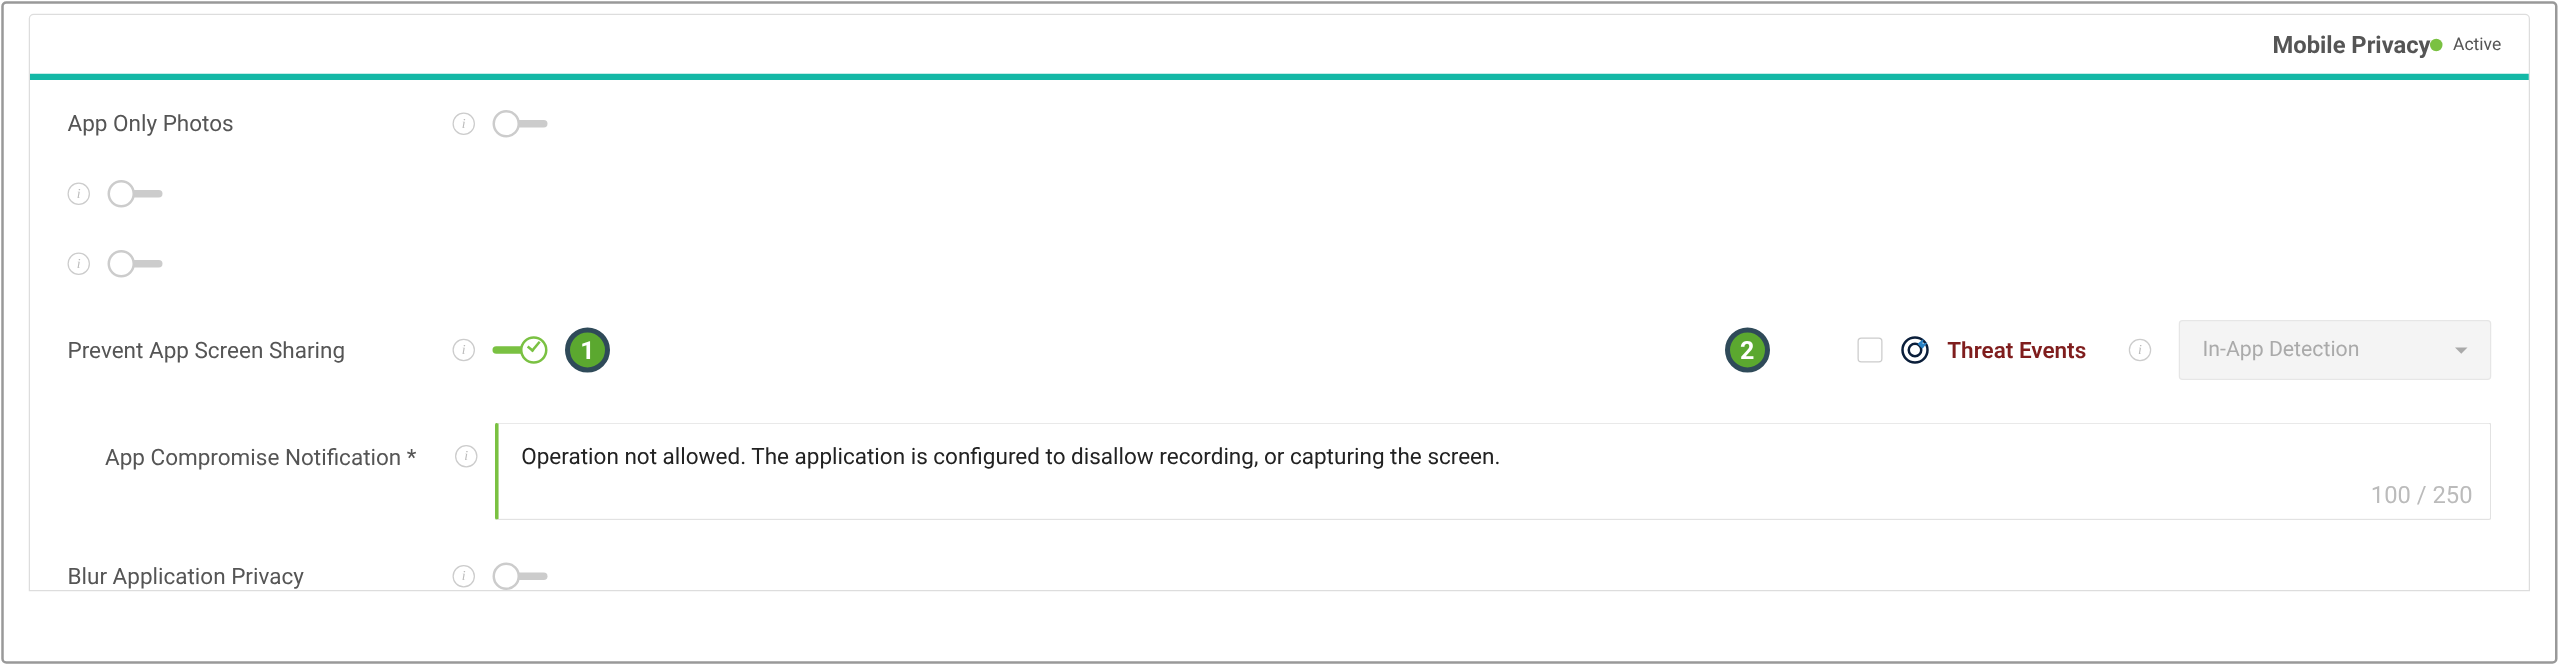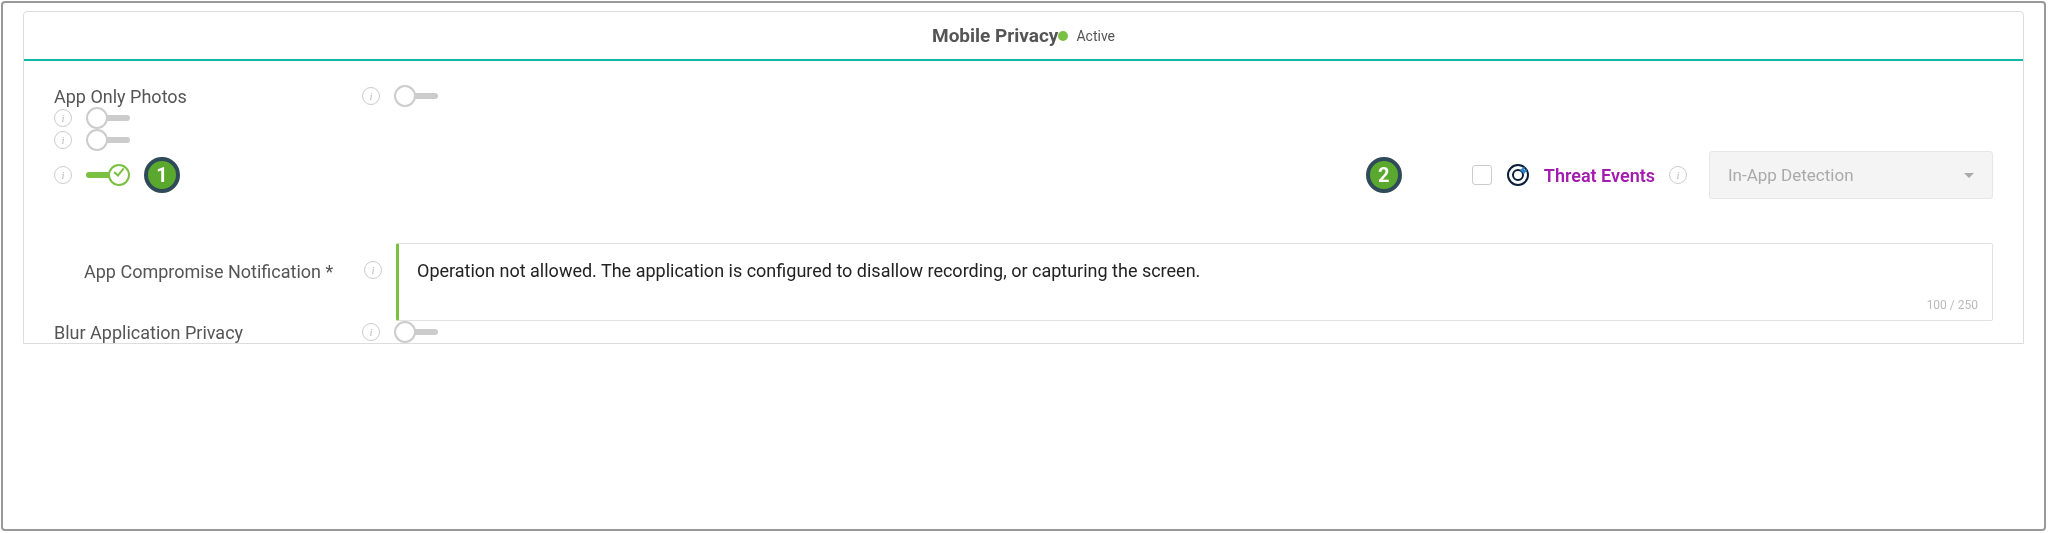--- a/index.html
+++ b/index.html
@@ -22,23 +22,23 @@
   }
   .panel {
     margin: 8px 20px 0 20px;
     border: 1px solid #ddd;
     border-top-left-radius: 4px;
     border-top-right-radius: 4px;
   }
   .panel-header {
     display: flex;
     align-items: center;
-    justify-content: center;
+    justify-content: flex-end;
     padding: 12px 22px;
-    border-bottom: 2px solid #14b8a6;
+    border-bottom: 5px solid #14b8a6;
   }
   .panel-title {
     font-weight: 700;
     color: #555;
     font-size: 19px;
   }
   .status-wrap {
     display: flex;
     align-items: center;
     gap: 8px;
@@ -48,20 +48,21 @@
   .status-dot {
     width: 10px;
     height: 10px;
     background: #7ac142;
     border-radius: 50%;
   }
   .rows {
     padding: 24px 30px 0 30px;
     display: flex;
     flex-direction: column;
+    gap: 34px;
   }
   .row {
     display: flex;
     align-items: center;
     position: relative;
   }
   .row-label {
     width: 308px;
     color: #555;
     font-size: 18px;
@@ -157,27 +158,27 @@
     border-radius: 3px;
     background: #fff;
     flex: 0 0 auto;
   }
   .target-icon {
     width: 24px;
     height: 24px;
     flex: 0 0 auto;
   }
   .threat-label {
-    color: #a21caf;
+    color: #7f1d1d;
     font-weight: 600;
     font-size: 18px;
-    margin-right: 0;
+    margin-right: 20px;
   }
   .dropdown {
-    width: 284px;
+    width: 250px;
     height: 48px;
     background: #f4f4f4;
     border: 1px solid #e6e6e6;
     border-radius: 3px;
     display: flex;
     align-items: center;
     justify-content: space-between;
     padding: 0 18px;
     color: #aaa;
     font-size: 17px;
@@ -200,25 +201,24 @@
     min-height: 78px;
     color: #222;
     font-size: 18px;
     background: #fff;
   }
   .counter {
     position: absolute;
     right: 14px;
     bottom: 8px;
     color: #bbb;
-    font-size: 12px;
+    font-size: 19px;
   }
   .sub-row {
     align-items: flex-start;
-    margin-top: 44px;
   }
   .sub-row .info-icon { margin-top: 18px; }
   .sub-row .row-label { margin-top: 18px; }
 </style>
 </head>
 <body>
 
 <div class="outer">
   <div class="panel">
 
@@ -251,20 +251,21 @@
 
       <div class="row">
         <span class="info-icon">i</span>
         <div class="toggle">
           <div class="toggle-track"></div>
             <div class="toggle-knob"></div>
         </div>
       </div>
 
       <div class="row">
+        <div class="row-label">Prevent App Screen Sharing</div>
         <span class="info-icon">i</span>
         <div class="toggle on">
           <div class="toggle-track"></div>
             <div class="toggle-knob"></div>
             <div class="check"></div>
         </div>
         <div class="callout">1</div>
 
         <div class="spacer"></div>
 

